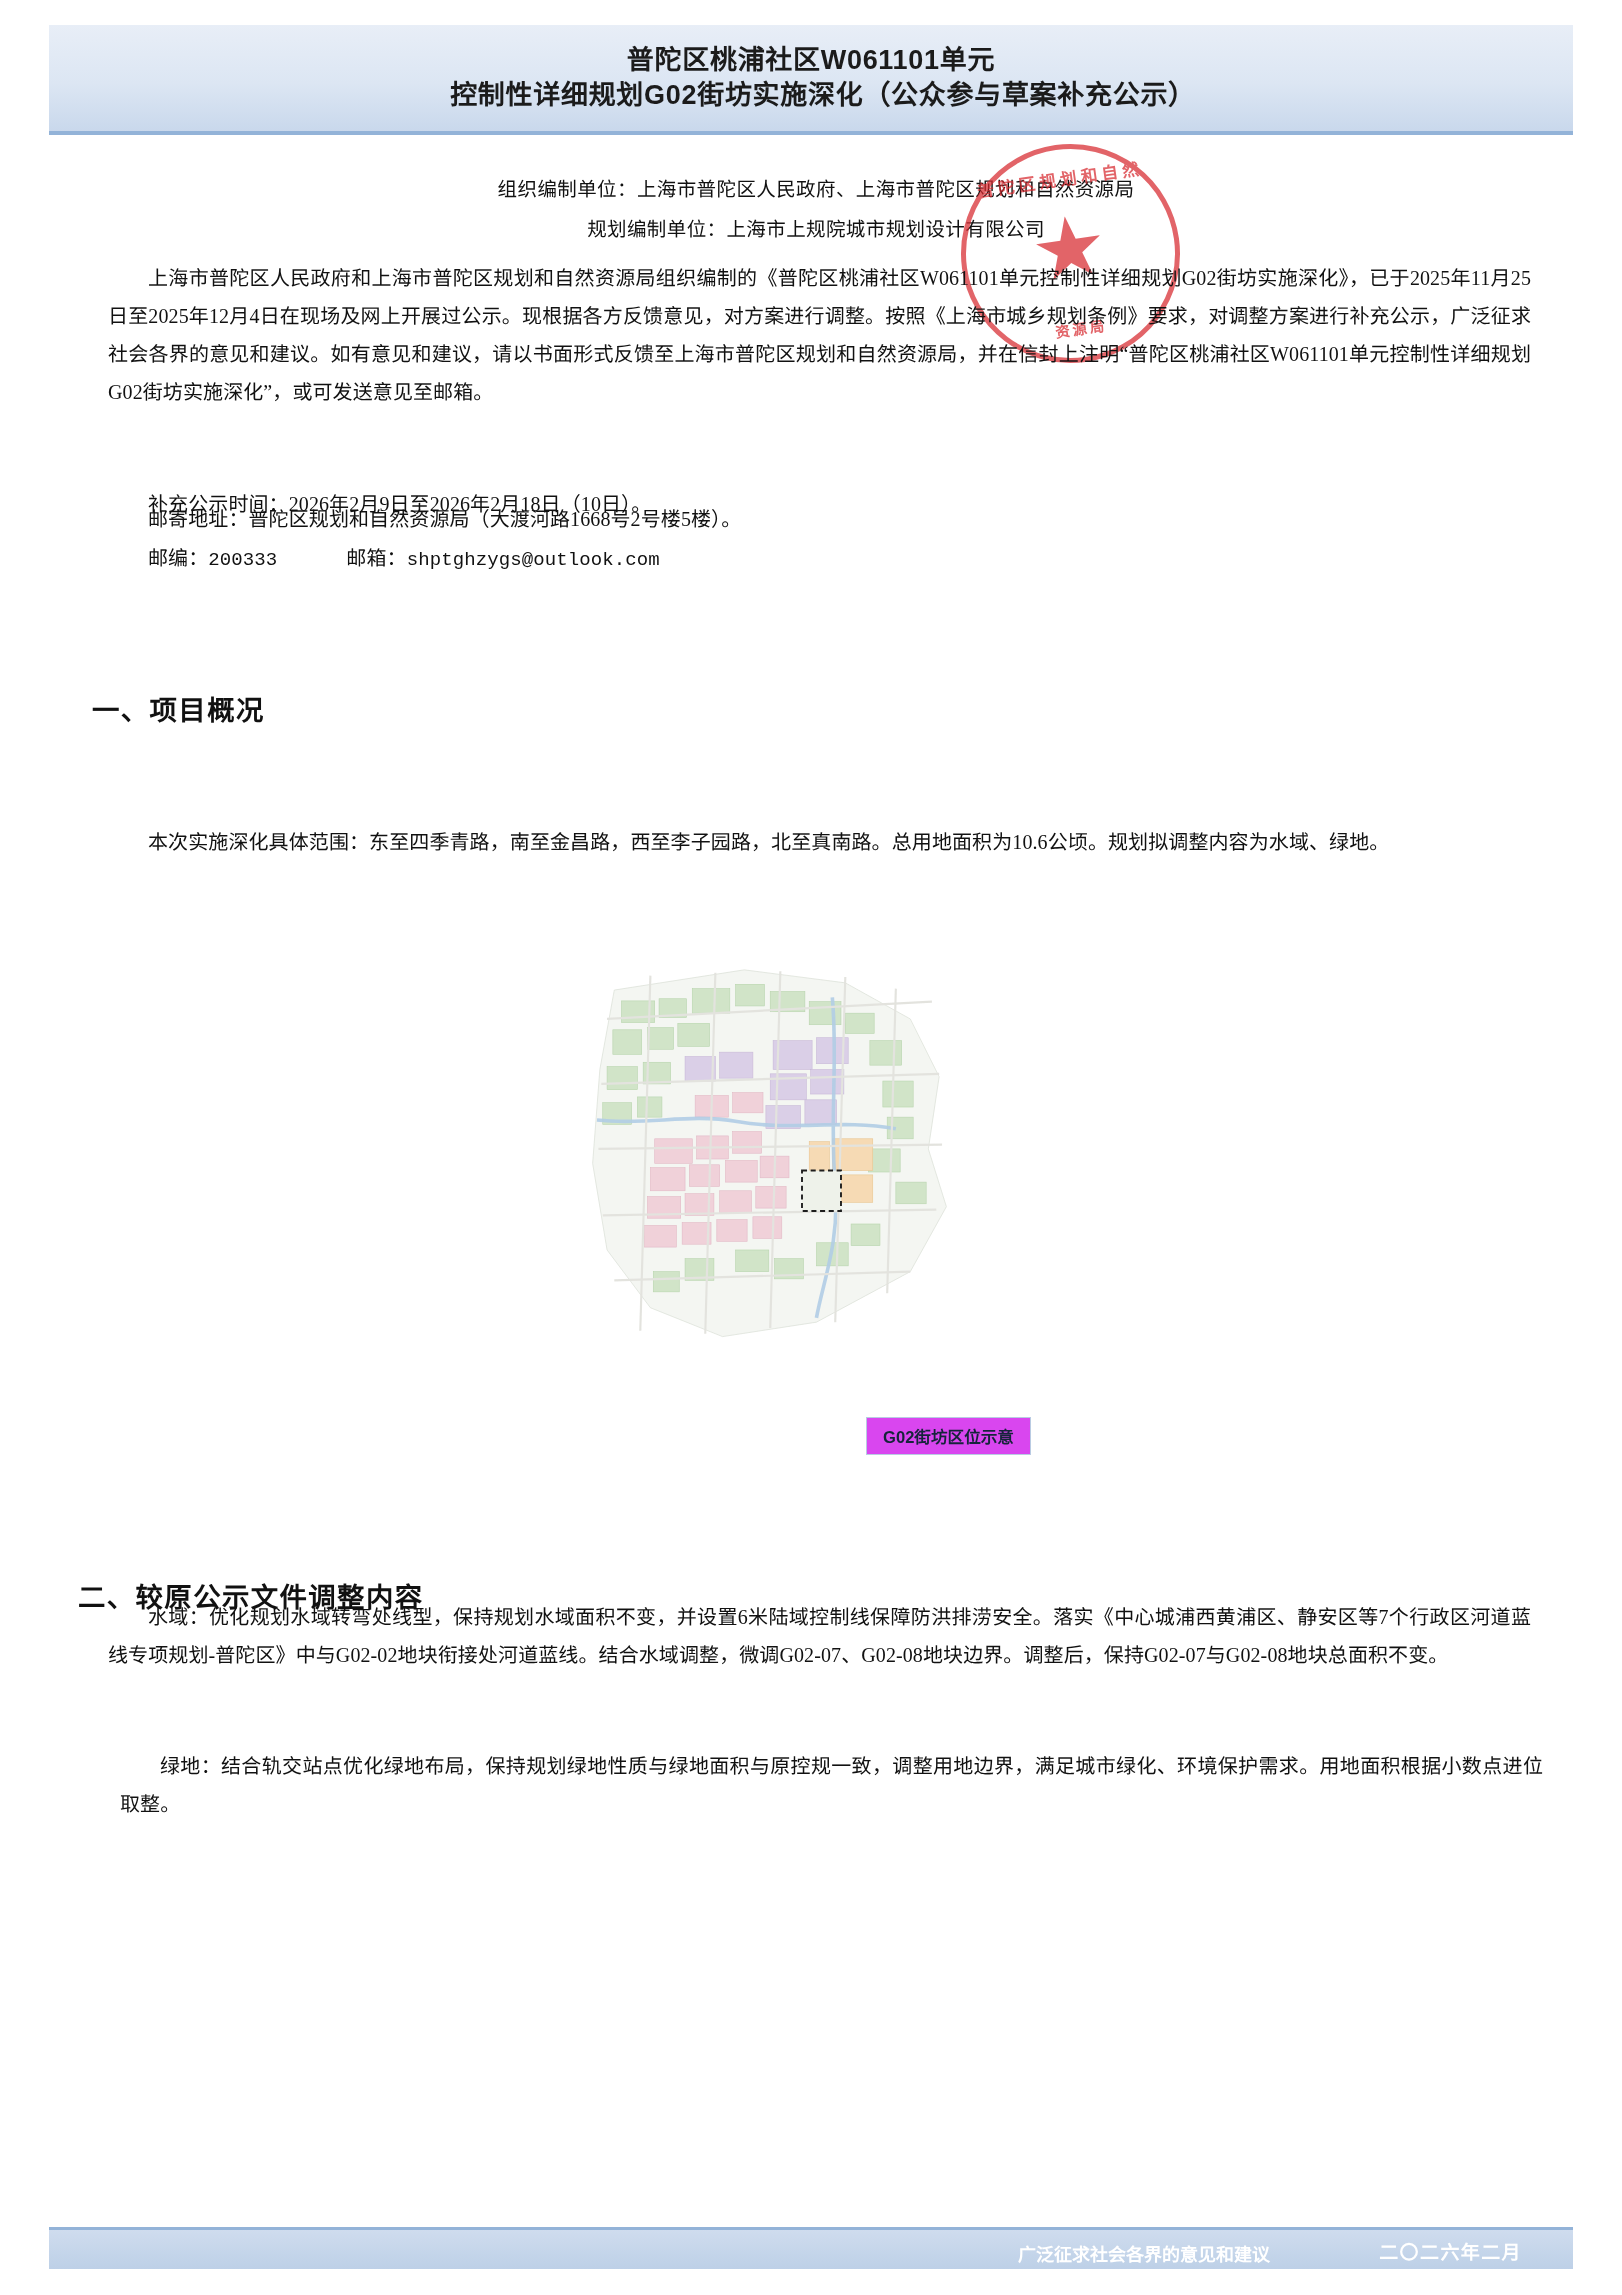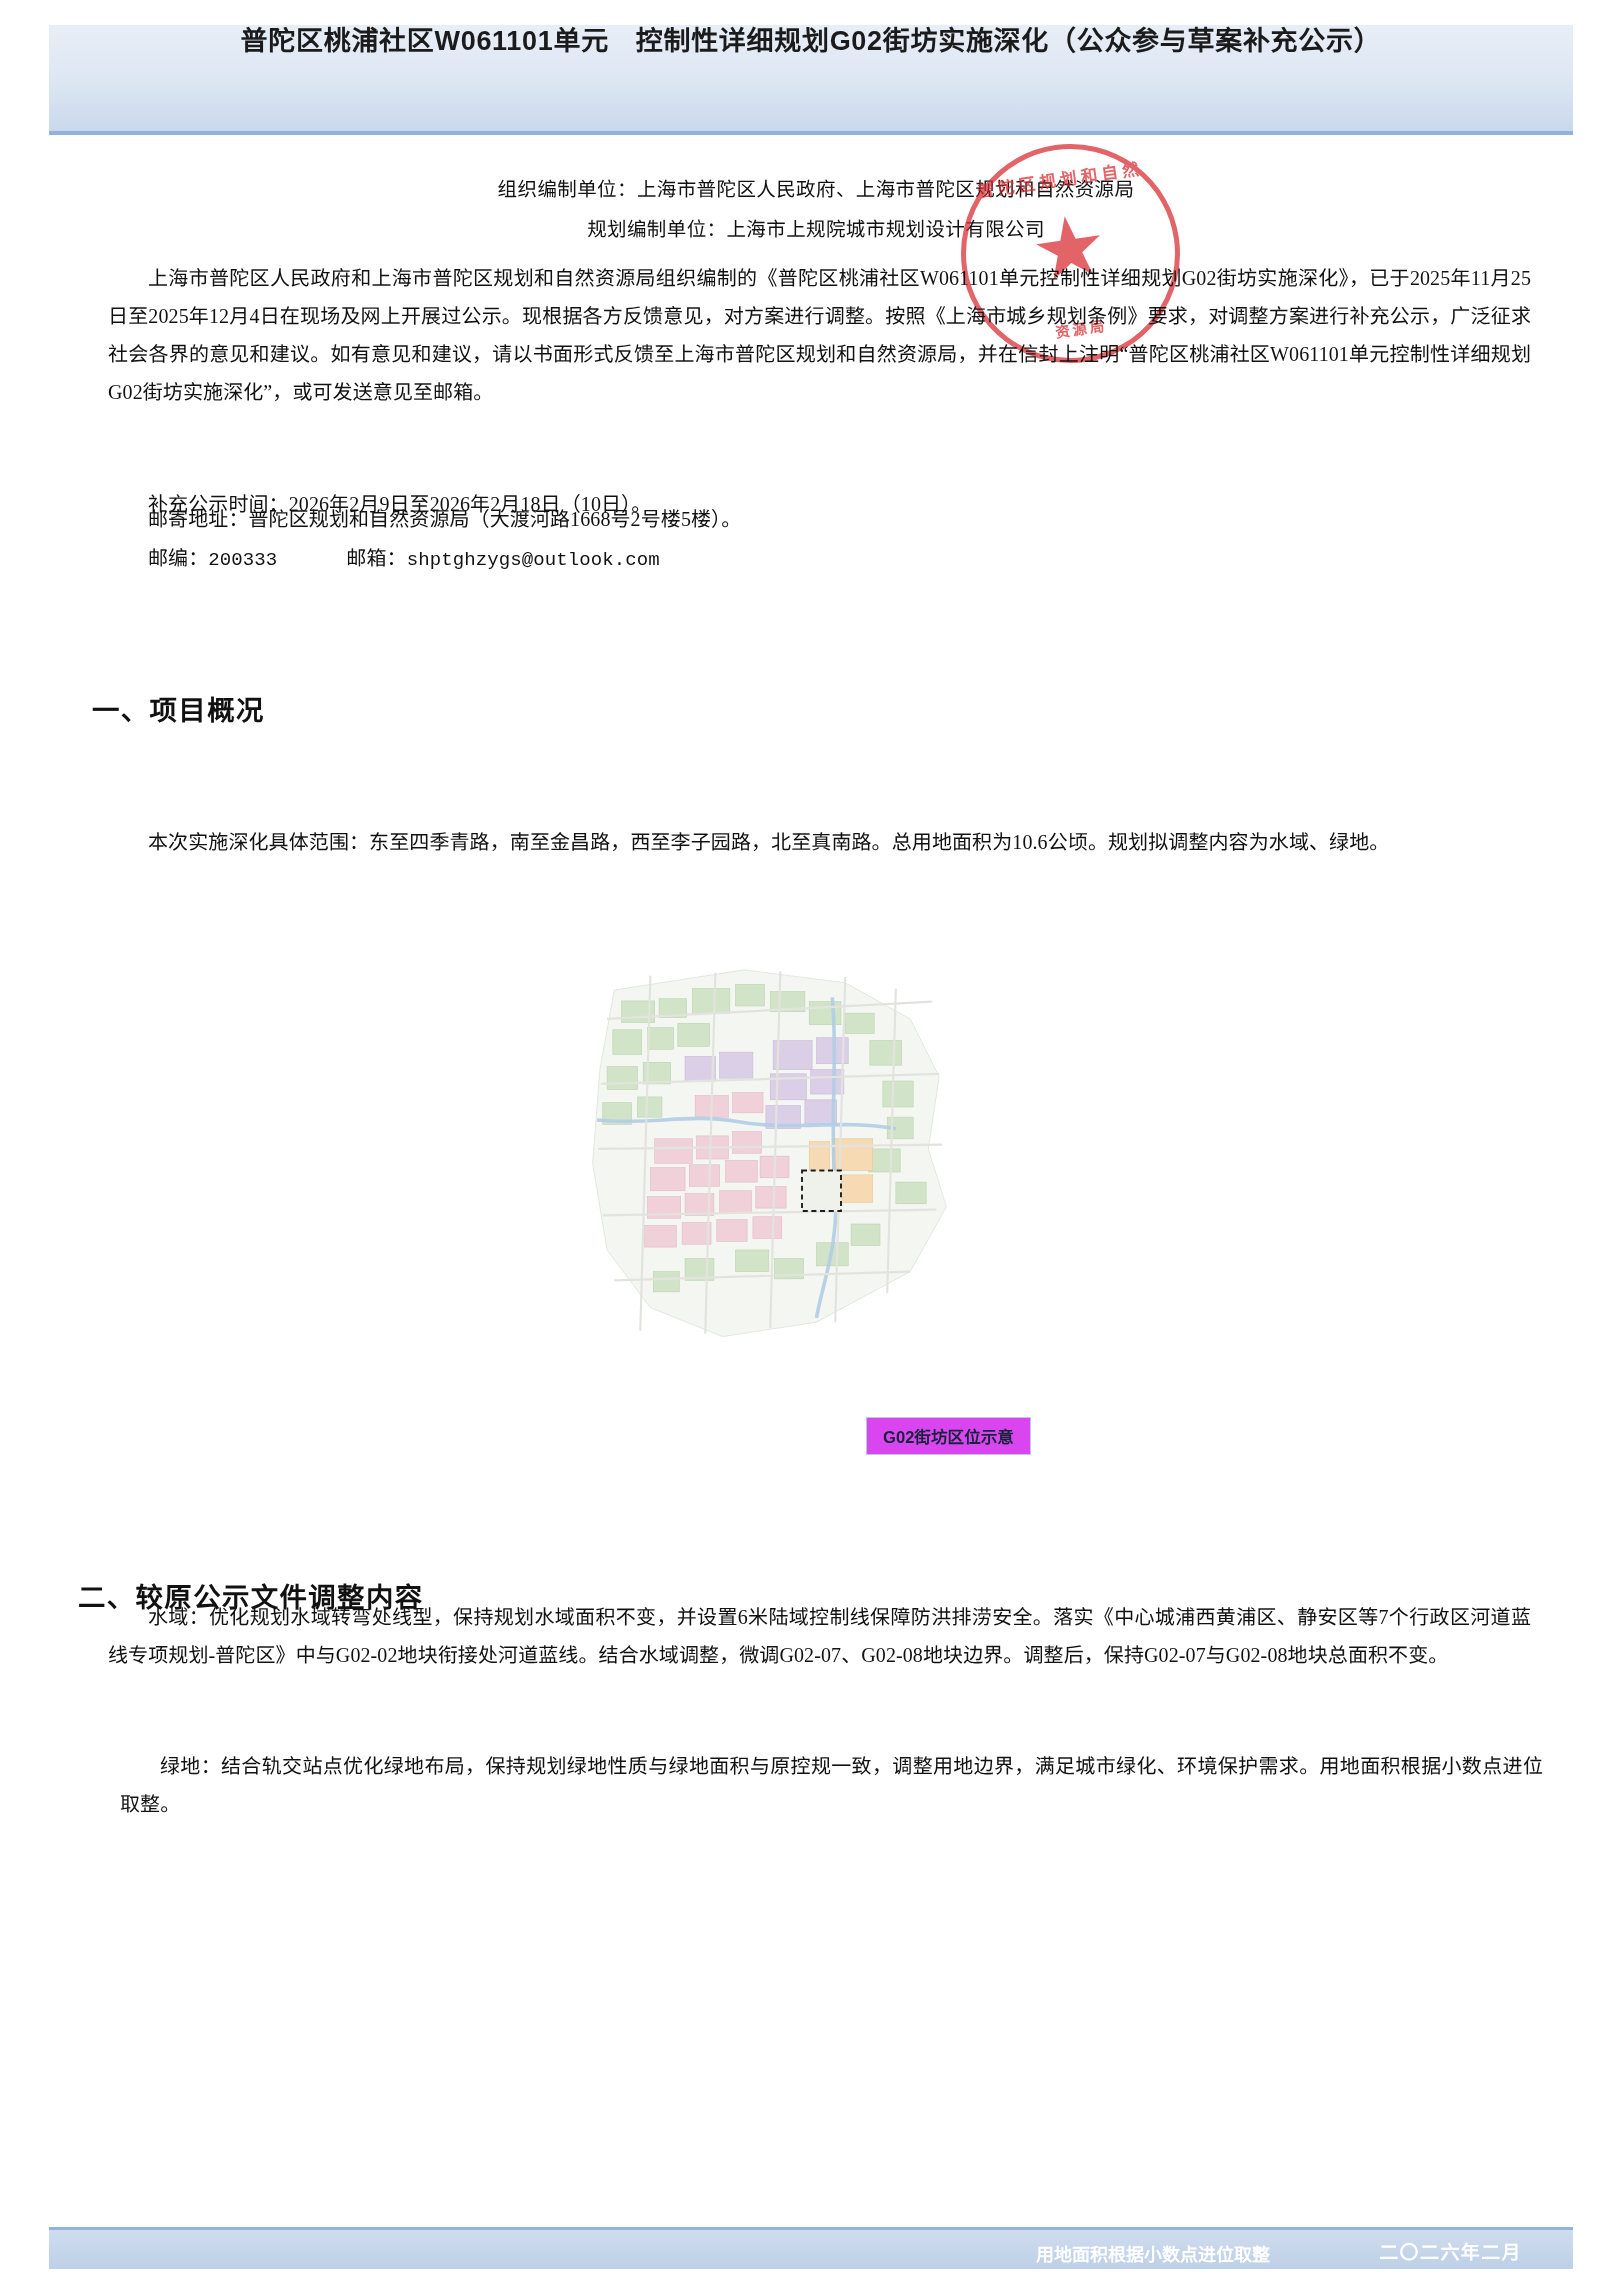--- a/index.html
+++ b/index.html
@@ -31,21 +31,22 @@
     width: 1524px;
     height: 110px;
     background: linear-gradient(to bottom, #e8eef7 0%, #dce6f3 55%, #c9d8ec 100%);
     border-bottom: 4.3px solid #93b3d8;
     box-sizing: border-box;
   }
   .header-inner {
     position: absolute;
     left: 0; top: 0; right: 0; bottom: 0;
     display: flex;
-    flex-direction: row;
+    flex-direction: column;
+    align-items: center;
     justify-content: center;
     gap: 2.9px;
   }
   .header-line1, .header-line2 {
     font-family: "Liberation Sans", "DejaVu Sans", sans-serif;
     font-weight: bold;
     color: #1b1b1b;
     letter-spacing: 0.7px;
     line-height: 1.2;
     white-space: nowrap;
@@ -337,18 +338,18 @@
       </g>
     </svg>
     <div class="fig-caption">G02街坊区位示意</div>
   </div>
 
   <div class="sec-head" id="sec2">二、较原公示文件调整内容</div>
   <div class="para indent" id="p-2-1">水域：优化规划水域转弯处线型，保持规划水域面积不变，并设置6米陆域控制线保障防洪排涝安全。落实《中心城浦西黄浦区、静安区等7个行政区河道蓝线专项规划-普陀区》中与G02-02地块衔接处河道蓝线。结合水域调整，微调G02-07、G02-08地块边界。调整后，保持G02-07与G02-08地块总面积不变。</div>
   <div class="para indent" id="p-2-2">绿地：结合轨交站点优化绿地布局，保持规划绿地性质与绿地面积与原控规一致，调整用地边界，满足城市绿化、环境保护需求。用地面积根据小数点进位取整。</div>
 
   <div class="footer-band">
-    <div class="footer-left">用地面积根据小数点进位取整</div>
+    <div class="footer-left">广泛征求社会各界的意见和建议</div>
     <div class="footer-right">二〇二六年二月</div>
   </div>
 
 </div>
 
 
 </body></html>

